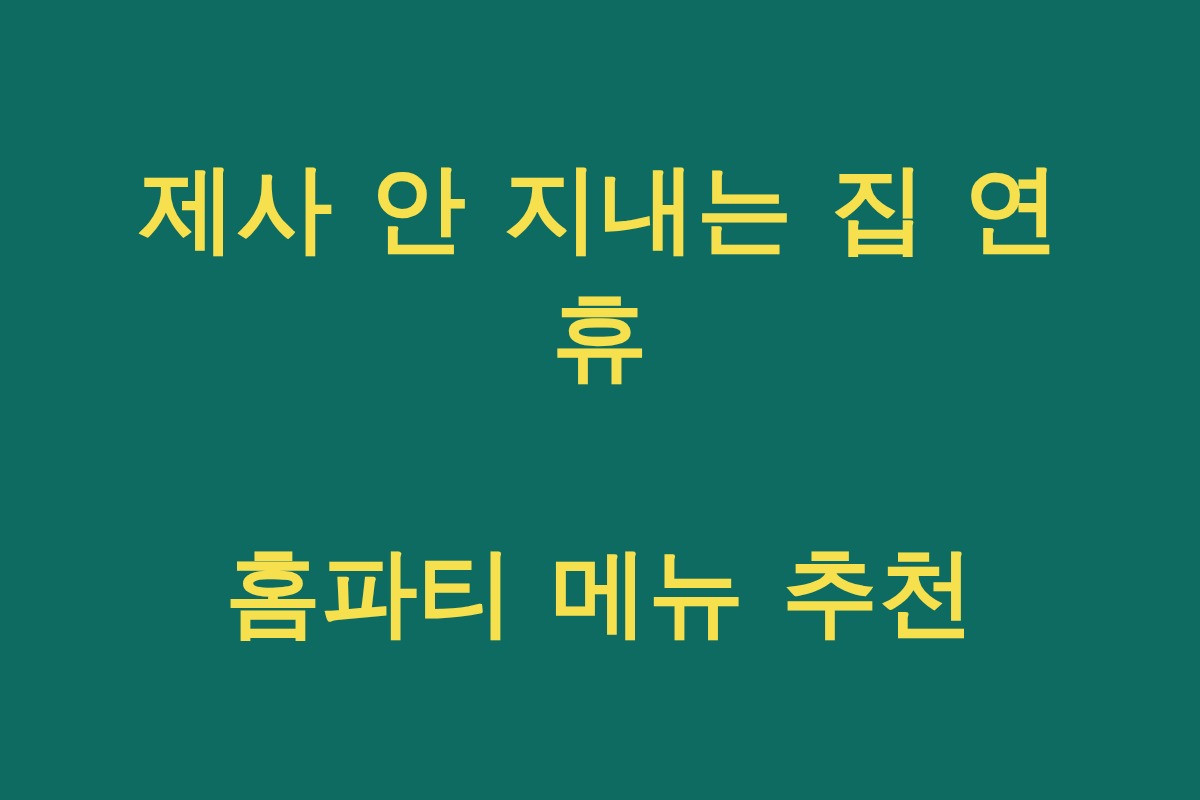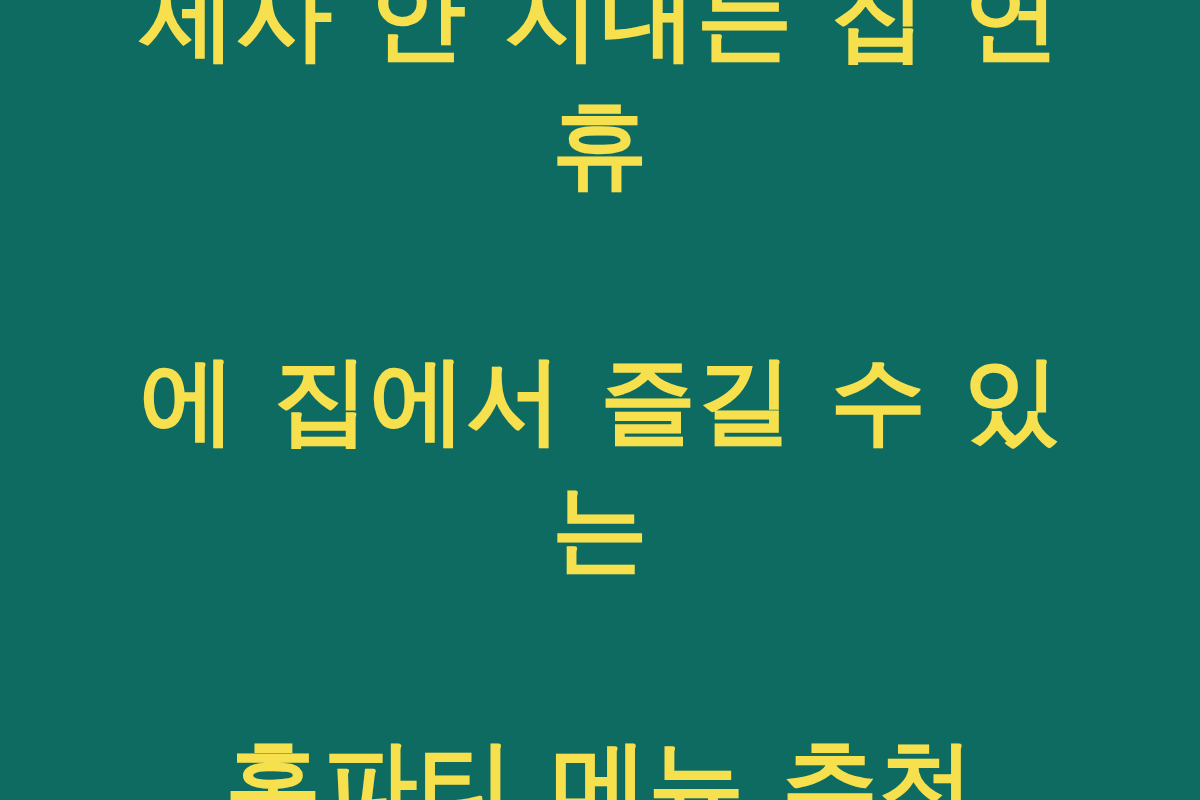--- a/index.html
+++ b/index.html
@@ -45,16 +45,15 @@
   #headline .hl-line {
     display: block;
   }
 </style>
 </head>
 <body>
 
 <div id="banner" style="background: rgb(14, 107, 97);">
   <h1 id="headline" style="color: rgb(246, 224, 78);">
     <span class="hl-line">제사 안 지내는 집 연휴</span>
-    <span class="hl-line">에 집에서 즐길 수 있는</span>
     <span class="hl-line">홈파티 메뉴 추천</span>
   </h1>
 </div>
 
 </body></html>

